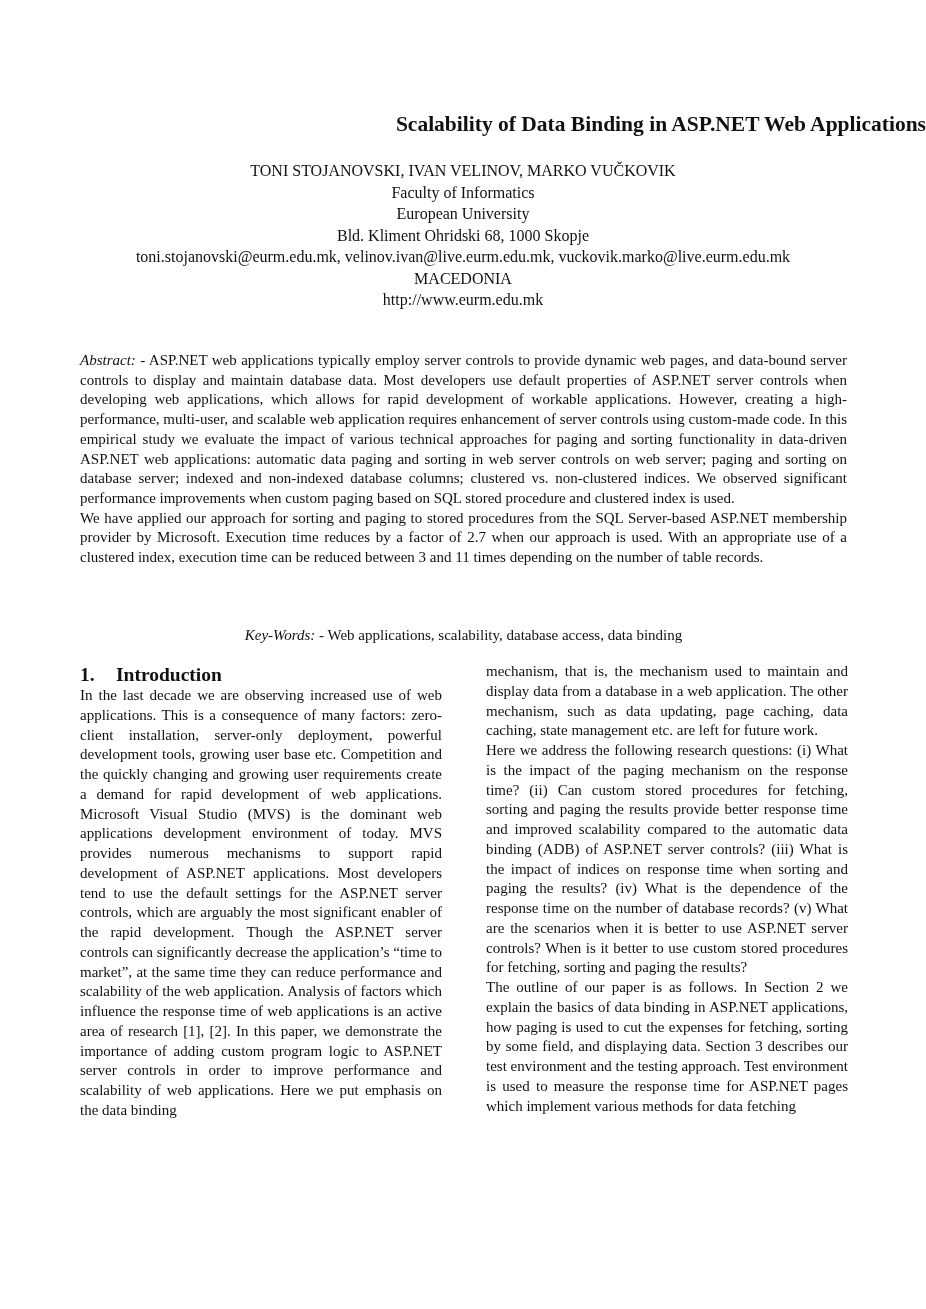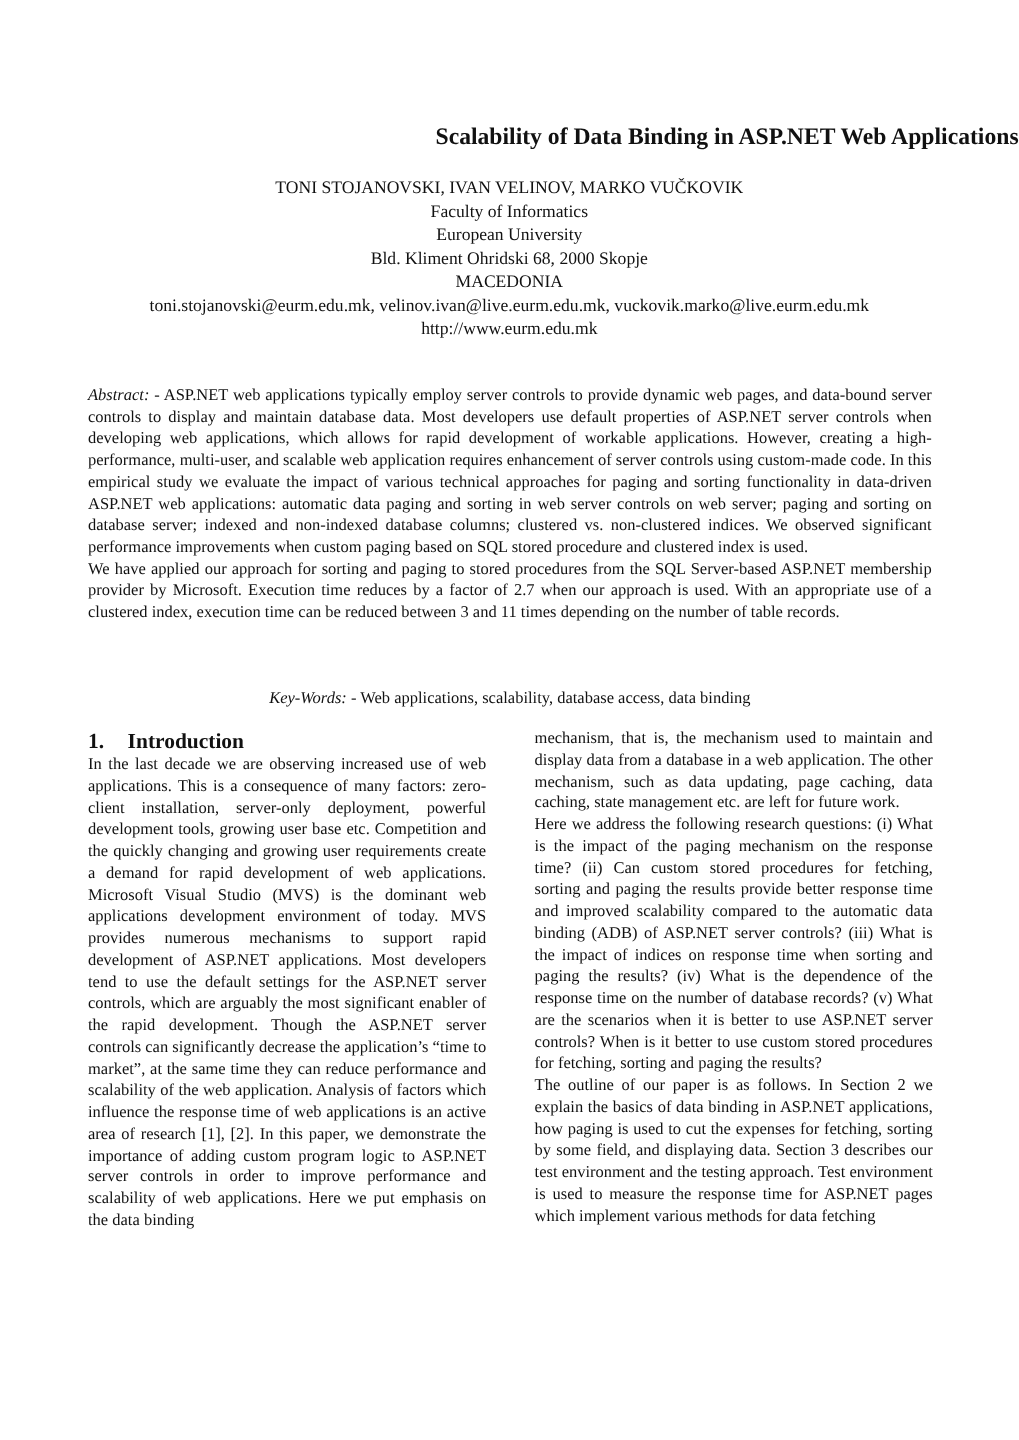--- a/index.html
+++ b/index.html
@@ -27,23 +27,23 @@
 </style>
 </head>
 <body>
 
 <h1 class="title">Scalability of Data Binding in ASP.NET Web Applications</h1>
 
 <div class="header-block">
   <div>TONI STOJANOVSKI, IVAN VELINOV, MARKO VUČKOVIK</div>
   <div>Faculty of Informatics</div>
   <div>European University</div>
-  <div>Bld. Kliment Ohridski 68, 2000 Skopje</div>
+  <div>Bld. Kliment Ohridski 68, 1000 Skopje</div>
+  <div>toni.stojanovski@eurm.edu.mk, velinov.ivan@live.eurm.edu.mk, vuckovik.marko@live.eurm.edu.mk</div>
   <div>MACEDONIA</div>
-  <div>toni.stojanovski@eurm.edu.mk, velinov.ivan@live.eurm.edu.mk, vuckovik.marko@live.eurm.edu.mk</div>
   <div>http://www.eurm.edu.mk</div>
 </div>
 
 <div class="abstract">
   <p><span class="italic">Abstract:</span><span> - </span><span>ASP.NET web applications typically employ server controls to provide dynamic web pages, and data-bound server controls to display and maintain database data. Most developers use default properties of ASP.NET server controls when developing web applications, which allows for rapid development of workable applications. However, creating a high-performance, multi-user, and scalable web application requires enhancement of server controls using custom-made code. In this empirical study we evaluate the impact of various technical approaches for paging and sorting functionality in data-driven ASP.NET web applications: automatic data paging and sorting in web server controls on web server; paging and sorting on database server; indexed and non-indexed database columns; clustered vs. non-clustered indices. We observed significant performance improvements when custom paging based on SQL stored procedure and clustered index is used.</span></p>
   <p>We have applied our approach for sorting and paging to stored procedures from the SQL Server-based ASP.NET membership provider by Microsoft. Execution time reduces by a factor of 2.7 when our approach is used. With an appropriate use of a clustered index, execution time can be reduced between 3 and 11 times depending on the number of table records.</p>
 </div>
 
 <div class="keywords">
   <span class="italic">Key-Words:</span><span> - </span><span>Web applications, scalability, database access, data binding</span>

